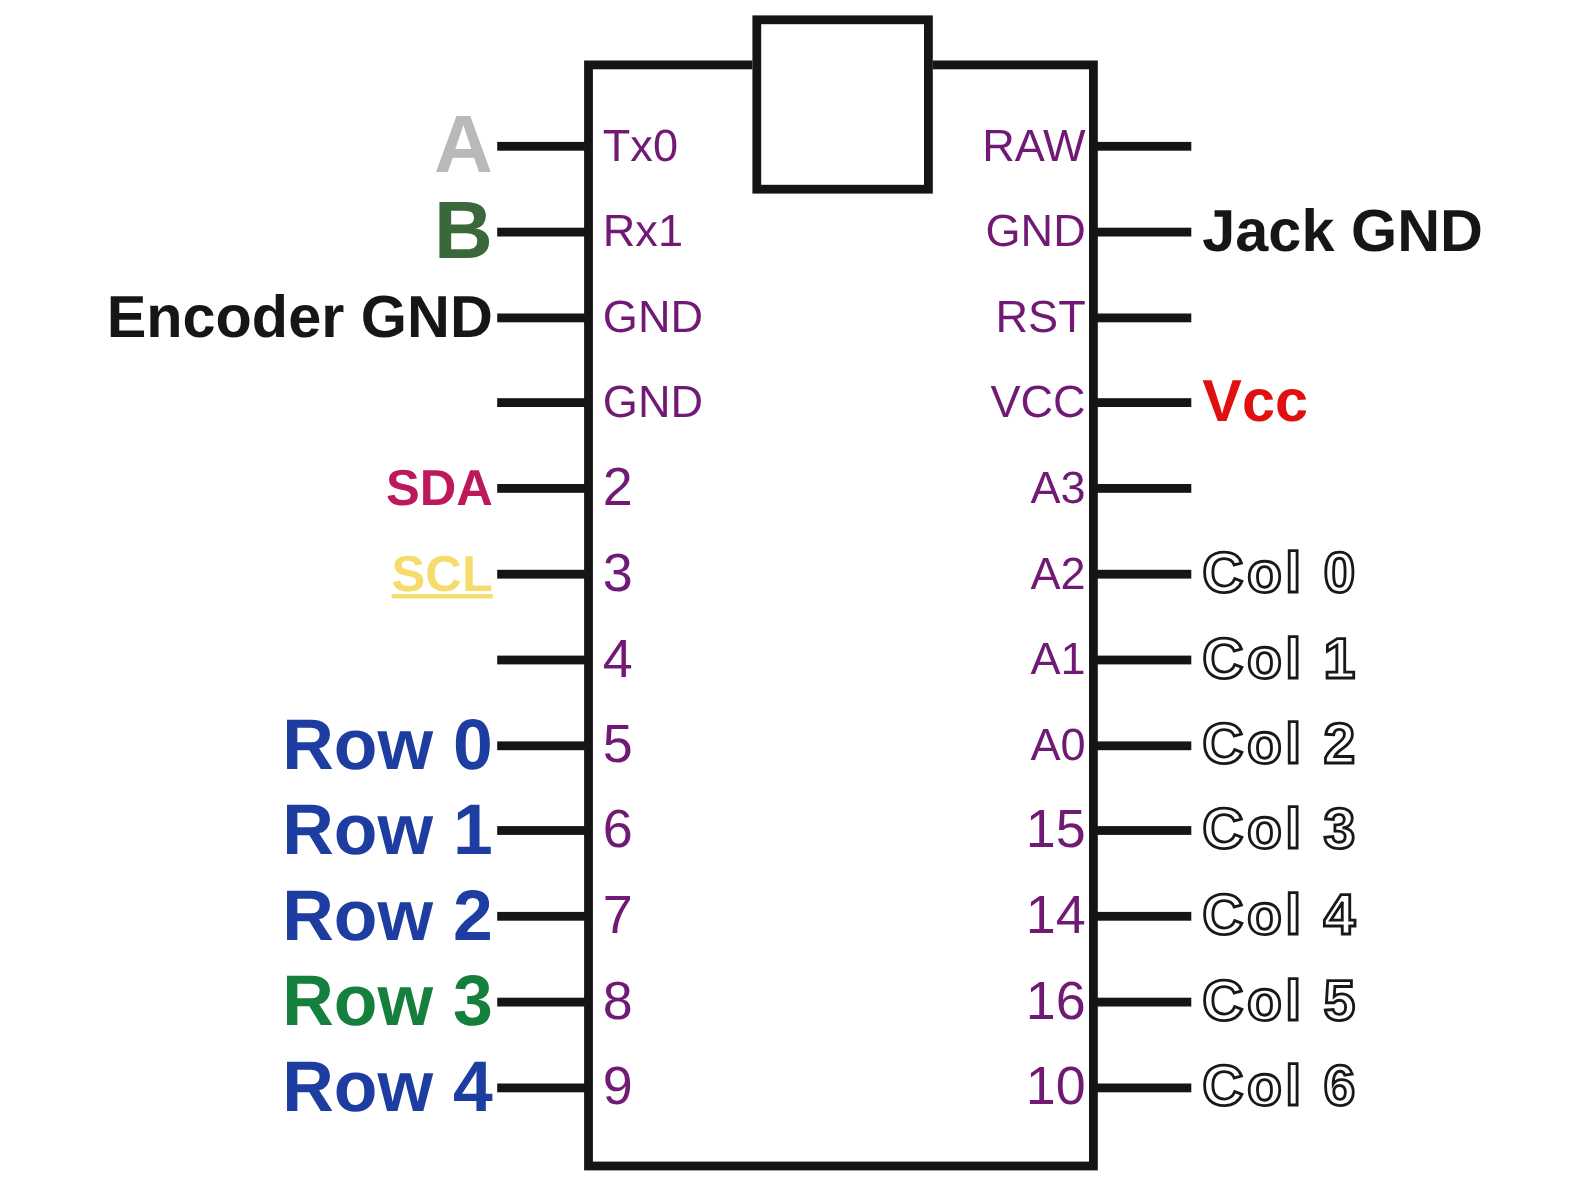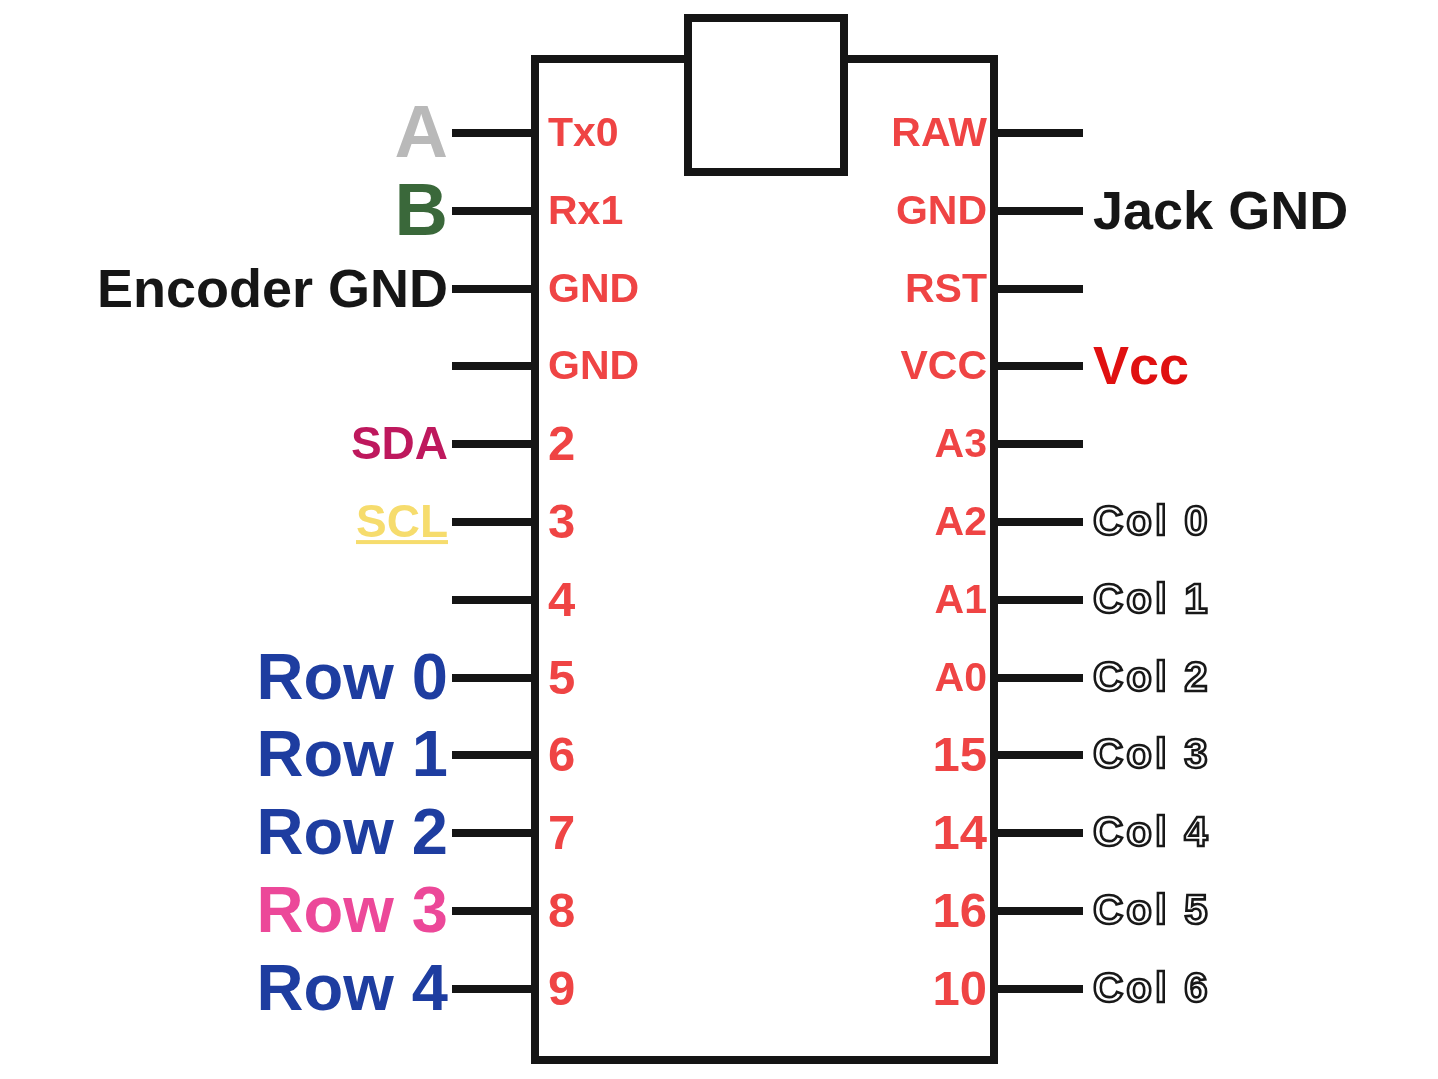--- a/index.html
+++ b/index.html
@@ -35,24 +35,23 @@
   
   .pin { position: absolute; left: 0; right: 0; top: var(--y); height: 0; z-index: 3; }
   .stub { position: absolute; top: -4px; height: 8px; background: #151515; }
   .lpin .stub { left: 452px; width: 84px; }
   .rpin .stub { left: 993px; width: 90px; }
 
   .pname {
     position: absolute; top: 0;
     transform: translateY(-51%);
     font-size: 41px;
-    color: #ef4444;
+    color: #701a75;
     white-space: nowrap;
     line-height: 1;
-    font-weight: bold;
   }
   .lpin .pname { left: 548px; }
   .rpin .pname { right: 451px; text-align: right; }
   .pname.num { font-size: 49px; }
 
   .ext {
     position: absolute; top: 0;
     transform: translateY(-52%);
     font-weight: bold;
     font-size: 65px;
@@ -60,21 +59,21 @@
     white-space: nowrap;
     line-height: 1;
   }
   .lpin .ext { right: 990px; text-align: right; }
   .rpin .ext { left: 1093px; text-align: left; }
 
   .ext.xxl { font-size: 74px; }
   .ext.lg  { font-size: 54px; }
   .ext.md  { font-size: 46px; }
   .ext.outline {
-    font-size: 42px;
+    font-size: 52px;
     color: #ffffff;
     -webkit-text-stroke: 2.6px #181818;
     letter-spacing: 3px;
   }
 </style>
 </head>
 <body>
 
 <div id="canvas">
 
@@ -123,21 +122,21 @@
     <span class="ext" style="color: rgb(30, 61, 160);">Row 1</span>
     <span class="stub"></span>
     <span class="pname num">6</span>
   </div>
   <div class="pin lpin" style="--y:833px">
     <span class="ext" style="color: rgb(30, 61, 160);">Row 2</span>
     <span class="stub"></span>
     <span class="pname num">7</span>
   </div>
   <div class="pin lpin" style="--y:911px">
-    <span class="ext" style="color: #ec4899;">Row 3</span>
+    <span class="ext" style="color: #15803d;">Row 3</span>
     <span class="stub"></span>
     <span class="pname num">8</span>
   </div>
   <div class="pin lpin" style="--y:989px">
     <span class="ext" style="color: rgb(30, 61, 160);">Row 4</span>
     <span class="stub"></span>
     <span class="pname num">9</span>
   </div>
 
   <div class="pin rpin" style="--y:133px">

